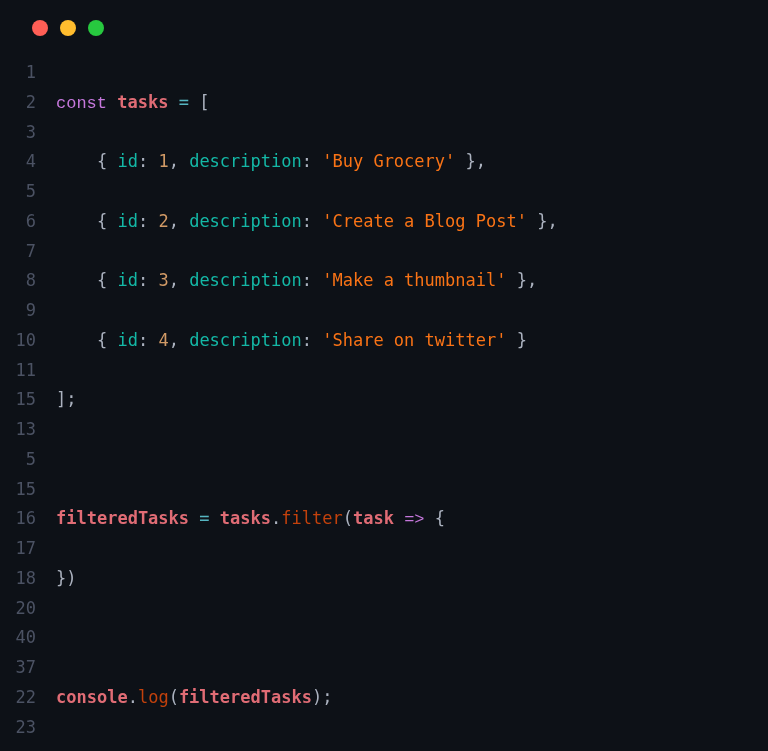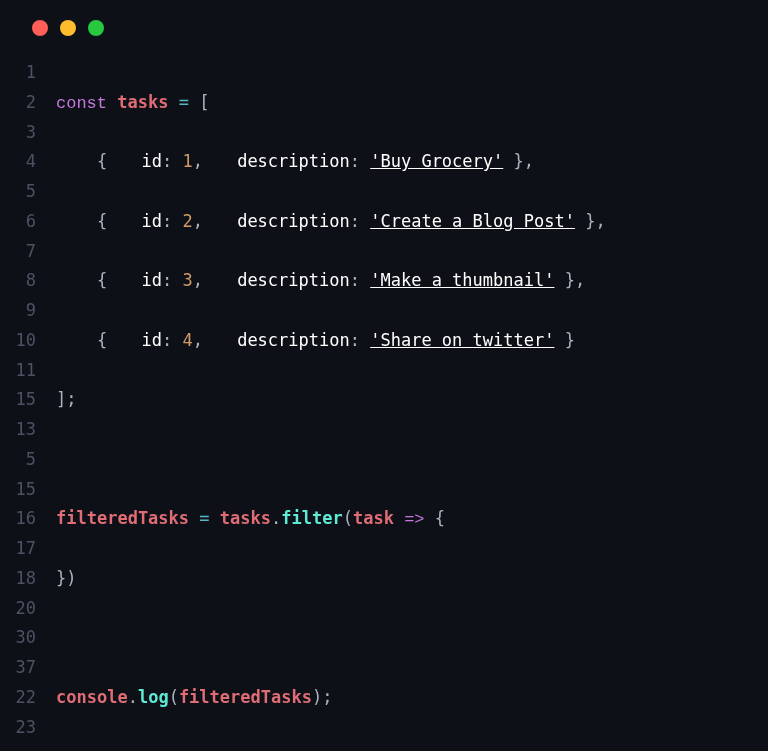--- a/index.html
+++ b/index.html
@@ -42,26 +42,26 @@
   .gutter div { height: 1.75em; }
   .code {
     flex: 1;
     color: #abb2bf;
     white-space: pre;
   }
   .code .line { height: 1.75em; }
   
   .kw   { color: #c678dd; font-family: Liberation Mono, monospace; }   
   .var  { color: #e06c75; font-weight: bold; }   
-  .prop { color: #ffffff; margin-left: 24px; }   
+  .prop { color: #14b8a6; }   
   .num  { color: #d19a66; }   
-  .str  { color: #ffffff; text-decoration: underline; }
+  .str  { color: #f97316; }
   .pn   { color: #abb2bf; }   
   .op   { color: #56b6c2; }   
-  .id2  { color: #5eead4; font-weight: bold; }   
+  .id2  { color: #c2410c; }   
 </style>
 </head>
 <body>
 
 <div class="window">
   <div class="traffic-lights">
     <div class="light red"></div>
     <div class="light yellow"></div>
     <div class="light green"></div>
   </div>
@@ -80,21 +80,21 @@
       <div>10</div>
       <div>11</div>
       <div>15</div>
       <div>13</div>
       <div>5</div>
       <div>15</div>
       <div>16</div>
       <div>17</div>
       <div>18</div>
       <div>20</div>
-      <div>30</div>
+      <div>40</div>
       <div>37</div>
       <div>22</div>
       <div>23</div>
     </div>
 
     <div class="code">
 <div class="line"><span class="kw">const</span><span> </span><span class="var">tasks</span><span> </span><span class="op">=</span><span> </span><span class="pn">[</span></div>
 <div class="line"><span>    </span><span class="pn">{ </span><span class="prop">id</span><span class="pn">: </span><span class="num">1</span><span class="pn">, </span><span class="prop">description</span><span class="pn">: </span><span class="str">'Buy Grocery'</span><span class="pn"> },</span></div>
 <div class="line"><span>    </span><span class="pn">{ </span><span class="prop">id</span><span class="pn">: </span><span class="num">2</span><span class="pn">, </span><span class="prop">description</span><span class="pn">: </span><span class="str">'Create a Blog Post'</span><span class="pn"> },</span></div>
 <div class="line"><span>    </span><span class="pn">{ </span><span class="prop">id</span><span class="pn">: </span><span class="num">3</span><span class="pn">, </span><span class="prop">description</span><span class="pn">: </span><span class="str">'Make a thumbnail'</span><span class="pn"> },</span></div>

